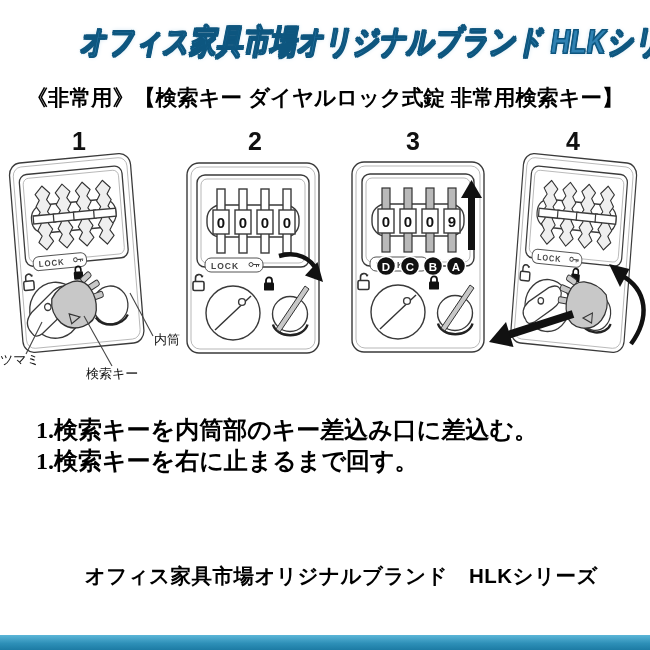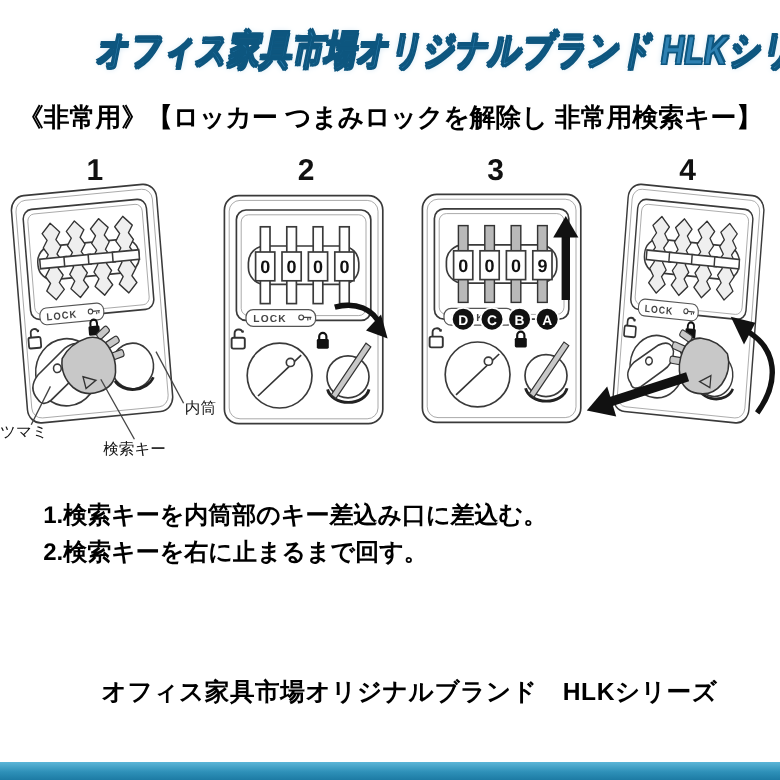--- a/index.html
+++ b/index.html
@@ -23,21 +23,21 @@
                 0 0 6px #bcd9ea;
     letter-spacing:0.5px;
   }
   .subtitle{
     position:absolute;top:83px;left:0;width:650px;text-align:center;
     font-weight:bold;font-size:21.5px;color:#000;white-space:nowrap;
   }
   .diagram-svg{position:absolute;top:118px;left:0;}
   .instructions{
     position:absolute;top:415px;left:36px;width:610px;
-    font-weight:bold;font-size:20px;color:#000;
+    font-weight:bold;font-size:24px;color:#000;font-family:Liberation Serif, serif;
   }
   .ins-line{line-height:30.5px;white-space:nowrap;}
   .footer-brand{
     position:absolute;top:562px;right:52px;
     font-weight:bold;font-size:20.5px;color:#000;white-space:nowrap;
     letter-spacing:0.5px;
   }
   .bottom-bar{
     position:absolute;top:635px;left:0;width:650px;height:15px;
     background:linear-gradient(180deg,#5cb6d8 0%,#2e90b8 55%,#1d7ba4 100%);
@@ -52,21 +52,21 @@
   .ln-thin{stroke:#999;stroke-width:0.7;fill:none;}
   .blk{fill:#111;stroke:none;}
 </style>
 </head>
 <body>
 
 <div class="title-wrap">
   <span class="title-text">オフィス家具市場オリジナルブランド HLKシリーズ</span>
 </div>
 
-<div class="subtitle">《非常用》【ロッカー つまみロックを解除し 非常用検索キー】</div>
+<div class="subtitle">《非常用》【検索キー ダイヤルロック式錠 非常用検索キー】</div>
 
 <svg class="diagram-svg" width="650" height="292" viewBox="0 0 650 292">
 
   <defs>
     <path id="wavy-wheel" d="M0,-33 L3,-30 8,-25 4,-19 8,-13 4,-7 8,-1 4,5 8,11 4,17 8,23 3,28 0,31 -3,28 -8,23 -4,17 -8,11 -4,5 -8,-1 -4,-7 -8,-13 -4,-19 -8,-25 -3,-30 Z" fill="#efefef" stroke="#333" stroke-width="1.2" stroke-linejoin="round"></path>
     <g id="open-padlock" fill="none" stroke="#333" stroke-width="1.6">
       <rect x="0" y="6.5" width="11" height="9" rx="1.5"></rect>
       <path d="M2.5,6.5 V3.2 A3.4,3.4 0 0 1 9.2,2.2 L9.6,0.4"></path>
     </g>
     <g id="closed-padlock">
@@ -275,18 +275,18 @@
     <line x1="112" y1="248" x2="84" y2="198" stroke="#444" stroke-width="1.1"></line>
     <line x1="153" y1="218" x2="130" y2="175" stroke="#444" stroke-width="1.1"></line>
     <text class="jp-label" x="0" y="246">ツマミ</text>
     <text class="jp-label" x="86" y="260">検索キー</text>
     <text class="jp-label" x="154" y="226">内筒</text>
   </g>
 </svg>
 
 <div class="instructions">
   <div class="ins-line">1.検索キーを内筒部のキー差込み口に差込む。</div>
-  <div class="ins-line">2.検索キーを右に止まるまで回す。</div>
+  <div class="ins-line">1.検索キーを右に止まるまで回す。</div>
 </div>
 
 <div class="footer-brand">オフィス家具市場オリジナルブランド　HLKシリーズ</div>
 
 <div class="bottom-bar"></div>
 
 </body></html>

